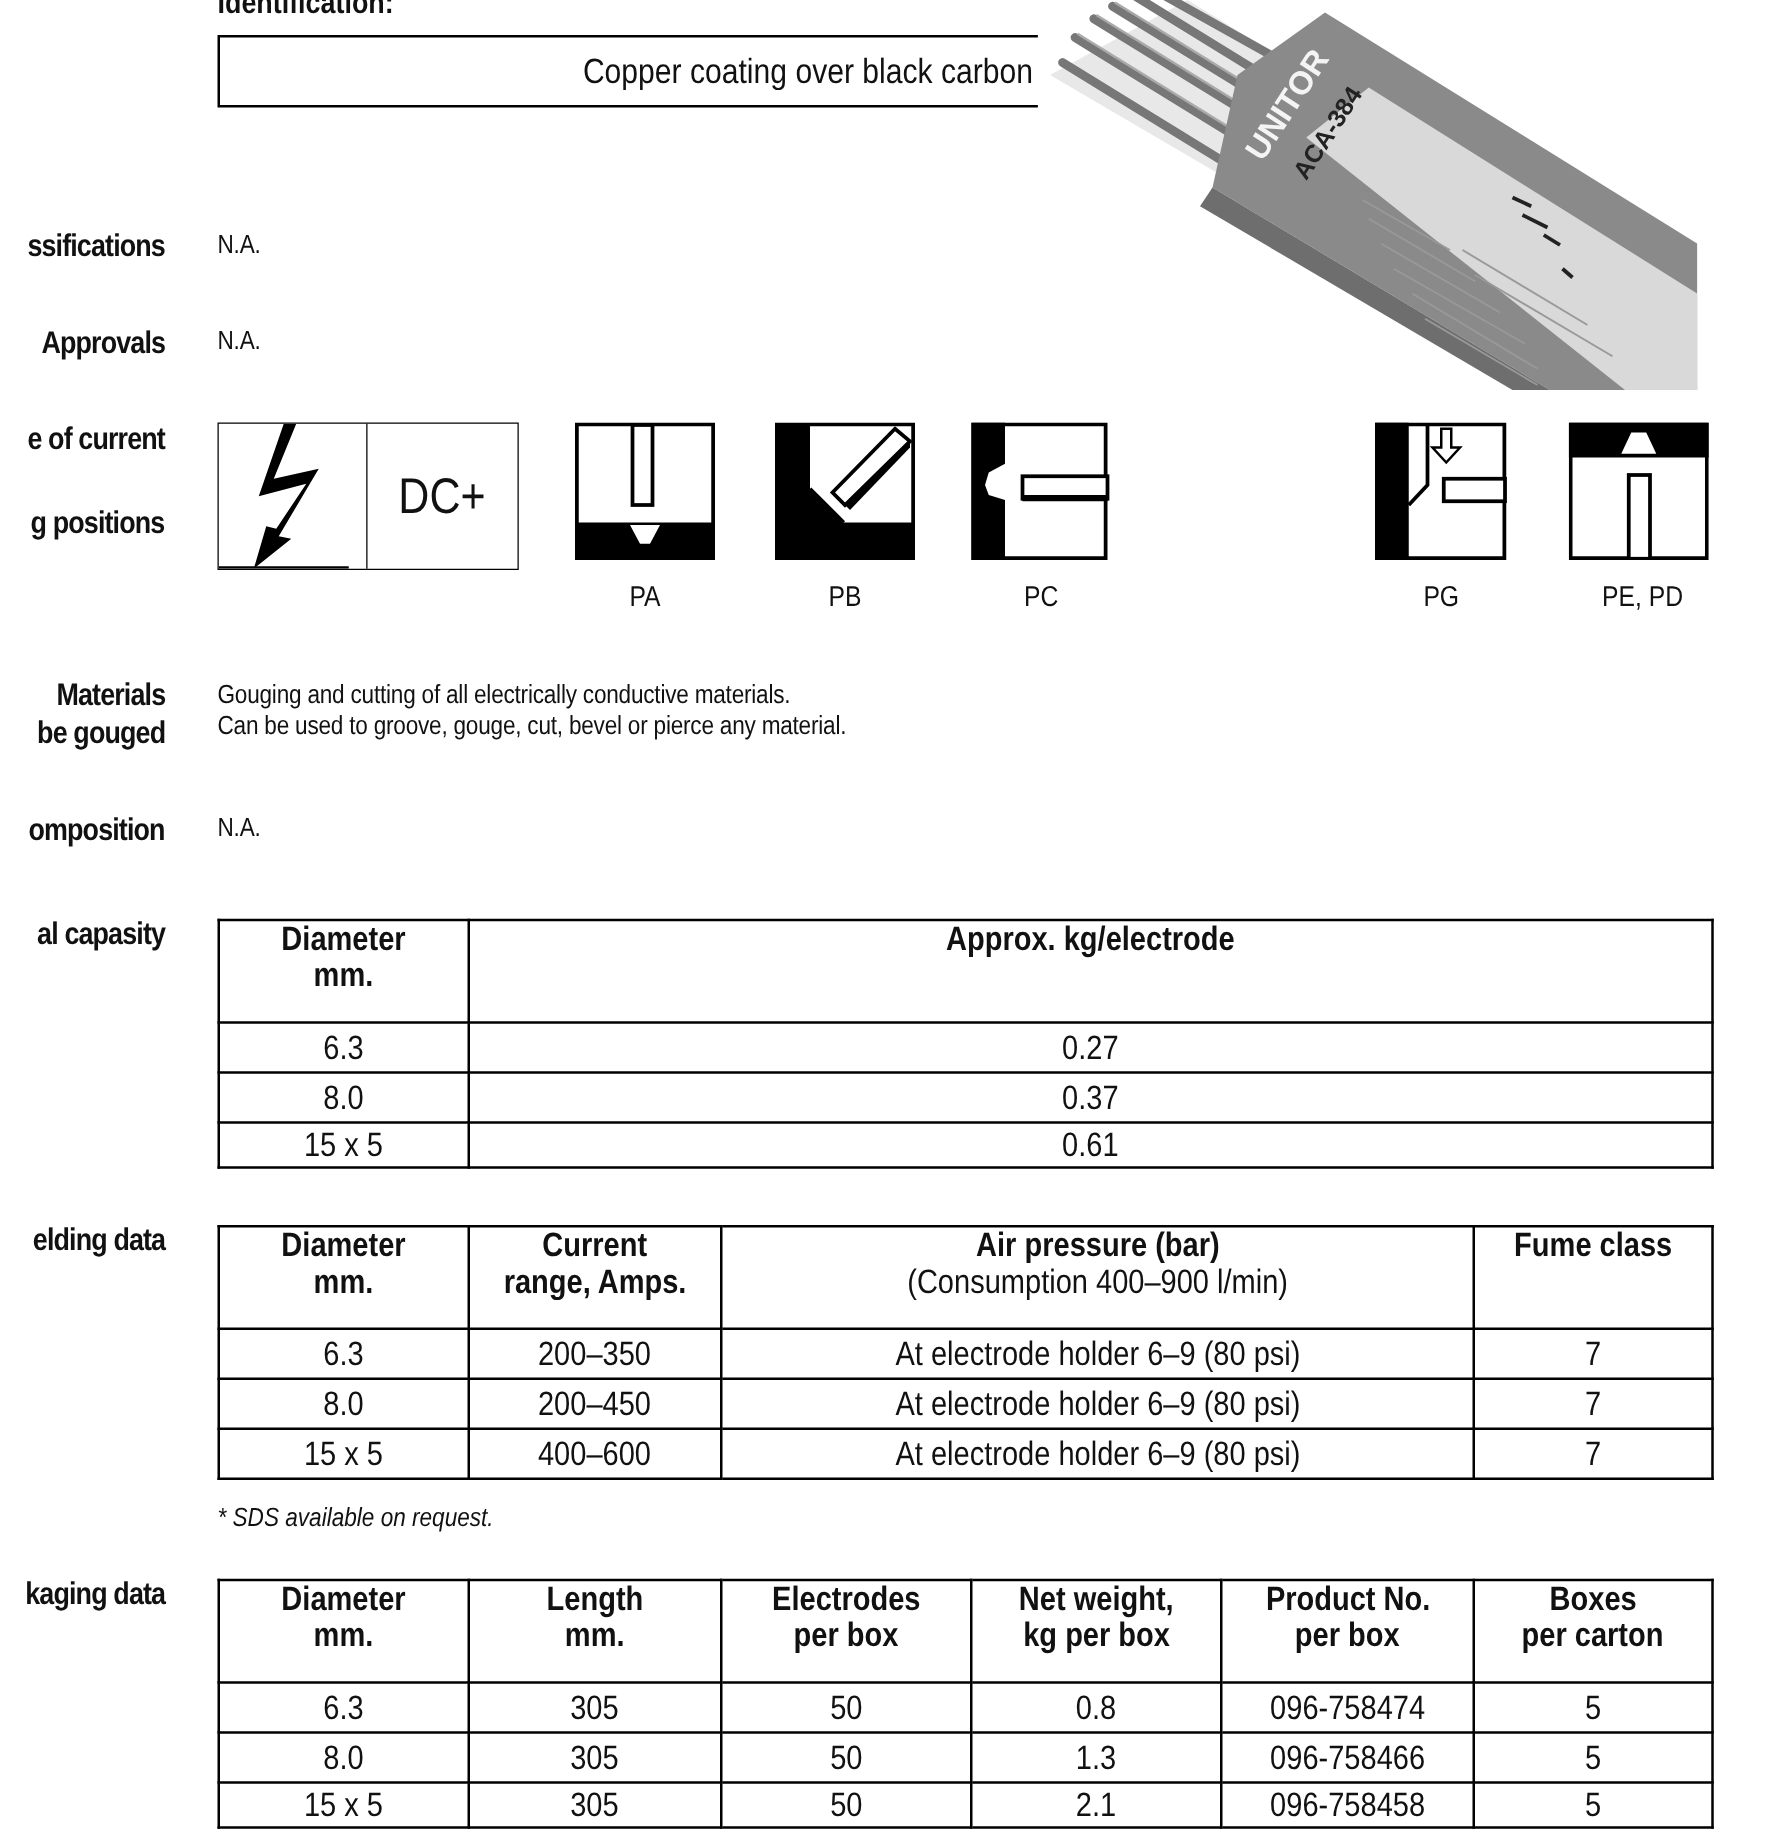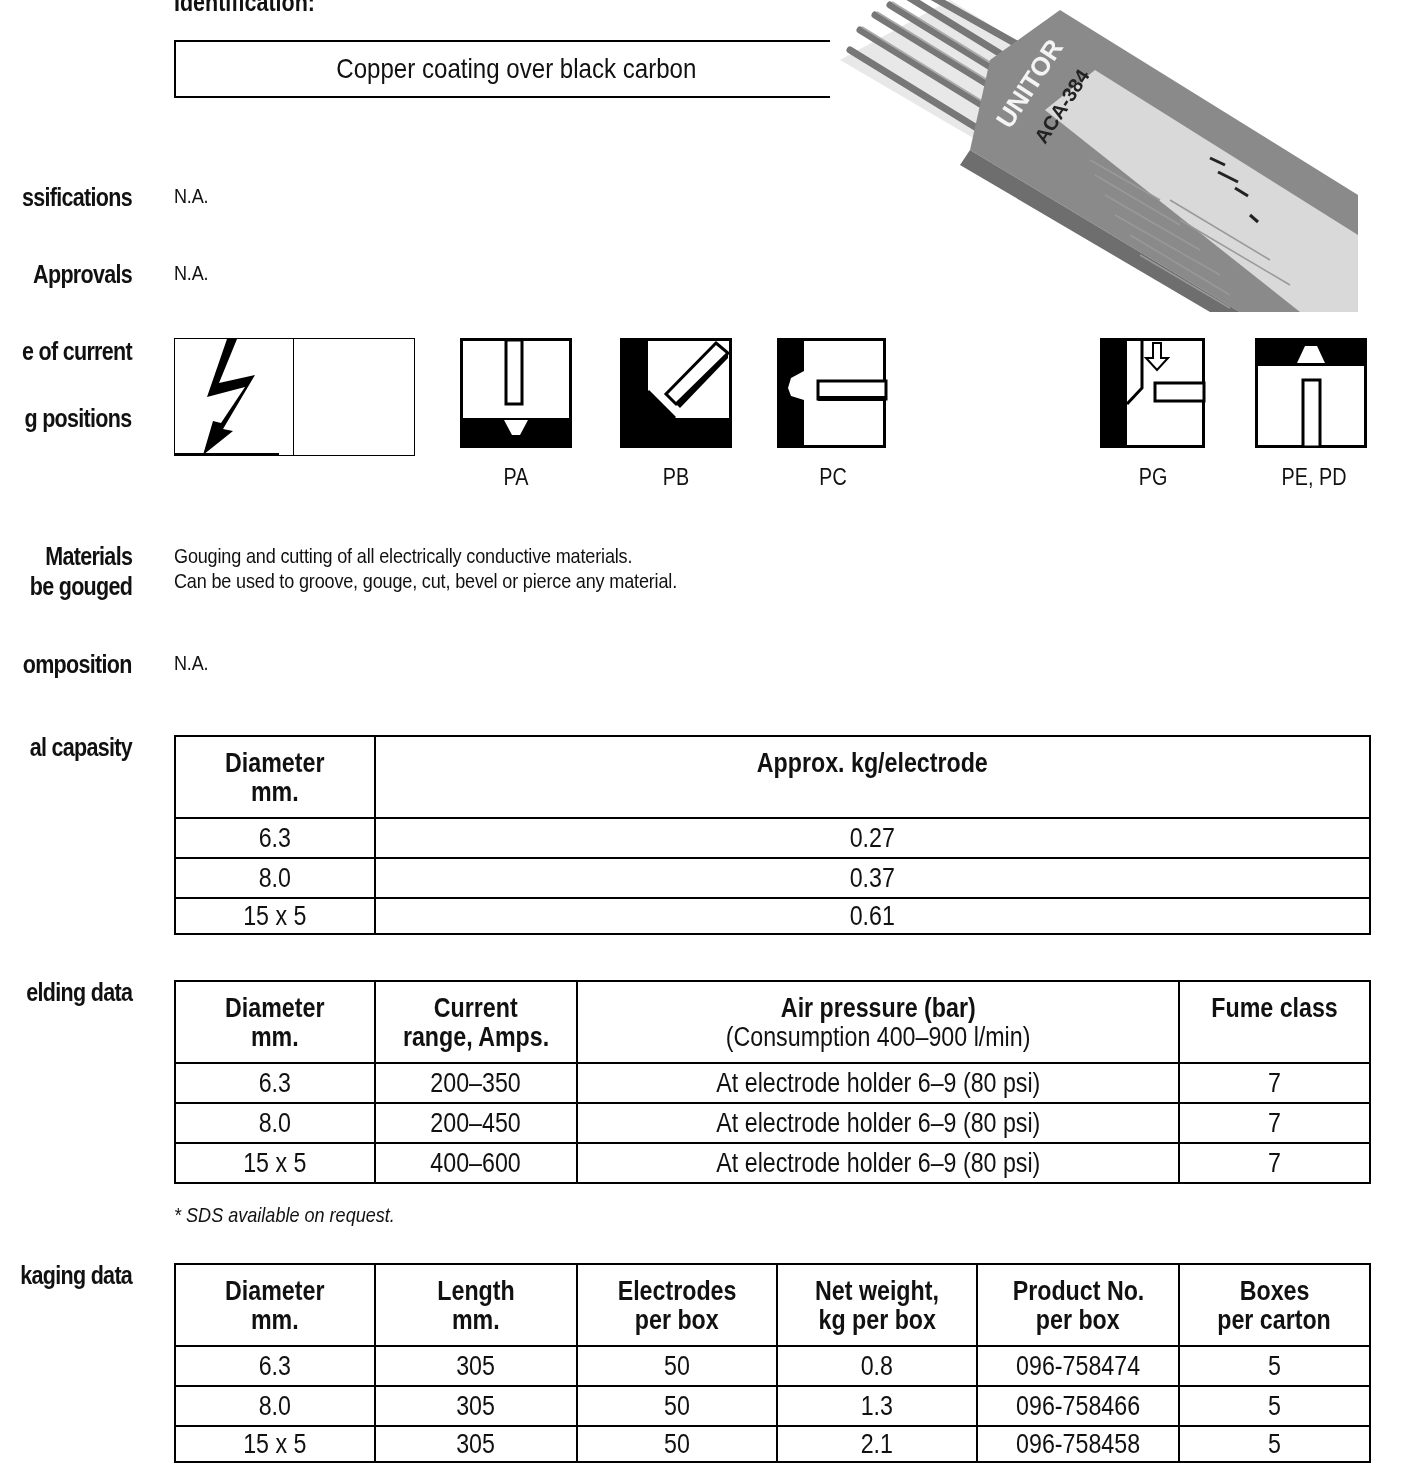--- a/index.html
+++ b/index.html
@@ -4,33 +4,33 @@
 <style>
   * { box-sizing: border-box; margin: 0; padding: 0; }
   html, body { width: 1416px; height: 1477px; background: #ffffff; overflow: hidden; }
   body { position: relative; font-family: "Liberation Sans", sans-serif; color: #111; }
   .abs { position: absolute; }
   .lbl { position: absolute; right: 1284px; font-weight: bold; font-size: 25px; line-height: 30px;
          text-align: right; white-space: nowrap; letter-spacing: -0.8px; transform: scaleX(0.86); transform-origin: right center; }
   .val { position: absolute; left: 174px; font-size: 21px; line-height: 26px; white-space: nowrap;
          transform: scaleX(0.86); transform-origin: left center; letter-spacing: -0.2px; }
   .ident-title { left: 174px; top: -12px; font-weight: bold; font-size: 25px; transform: scaleX(0.86); transform-origin: left center; white-space: nowrap; }
-  .ident-box { left: 174px; top: 40px; width: 684px; height: 58px; border: 2px solid #000;
-               display: flex; align-items: center; justify-content: center; }
+  .ident-box { left: 174px; top: 28px; width: 684px; height: 58px; border: 2px solid #000;
+               display: flex; align-items: center; justify-content: flex-end; }
   .ident-box span { font-size: 28px; transform: scaleX(0.86); display: inline-block; white-space: nowrap; }
   .photo { left: 830px; top: 0; width: 528px; height: 312px; overflow: hidden; }
   .current-box { left: 174px; top: 338px; width: 241px; height: 118px; border: 1.5px solid #000; display: flex; }
   .current-box .bolt { width: 119px; height: 100%; border-right: 1.5px solid #000; position: relative; }
   .current-box .dc { flex: 1; display: flex; align-items: center; justify-content: center; }
   .current-box .dc span { font-size: 40px; transform: scaleX(0.86); display: inline-block; }
   .pos { position: absolute; top: 338px; width: 112px; height: 110px; }
   .pos-lbl { position: absolute; top: 464px; width: 112px; text-align: center; font-size: 23px; transform: scaleX(0.86); }
   table.dt { position: absolute; left: 174px; width: 1197px; border-collapse: collapse; table-layout: fixed; }
   table.dt th, table.dt td { border: 2px solid #000; text-align: center; vertical-align: top; }
-  table.dt th { font-weight: bold; font-size: 27px; line-height: 29px; padding-top: 12px; height: 82px; }
+  table.dt th { font-weight: bold; font-size: 27px; line-height: 29px; height: 82px; }
   table.dt td { font-size: 27px; line-height: 38px; height: 36px; }
   table.dt tr.last td { height: 36px; line-height: 34px; }
   .sx { display: inline-block; transform: scaleX(0.86); white-space: nowrap; }
   .th-sub { font-weight: normal; }
   .note { position: absolute; left: 174px; top: 1203px; font-style: italic; font-size: 21px; transform: scaleX(0.86); transform-origin: left center; white-space: nowrap; }
 </style>
 </head>
 <body>
 
 <div class="abs ident-title">Identification:</div>
@@ -99,20 +99,23 @@
 
 <div class="lbl" style="top:336px;">e of current</div>
 <div class="lbl" style="top:403px;">g positions</div>
 
 <div class="abs current-box">
   <div class="bolt">
     <svg width="119" height="116" viewBox="0 0 119 116">
       <polygon points="52,0 62,0 44,44 80,36 48,90 58,92 28,116 38,82 46,84 70,48 32,58" fill="#000"></polygon>
       <line x1="0" y1="115" x2="104" y2="115" stroke="#000" stroke-width="2"></line>
     </svg>
+  </div>
+  <div class="dc">
+    <span>DC+</span>
   </div>
 </div>
 
 <div class="pos" style="left:460px;">
   <svg width="112" height="110" viewBox="0 0 112 110">
     <rect x="1.5" y="1.5" width="109" height="107" fill="#fff" stroke="#000" stroke-width="3"></rect>
     <rect x="0" y="80" width="112" height="30" fill="#000"></rect>
     <polygon points="44,82 68,82 60,97 52,97" fill="#fff"></polygon>
     <rect x="46" y="2" width="16" height="64" fill="#fff" stroke="#000" stroke-width="3"></rect>
   </svg>

